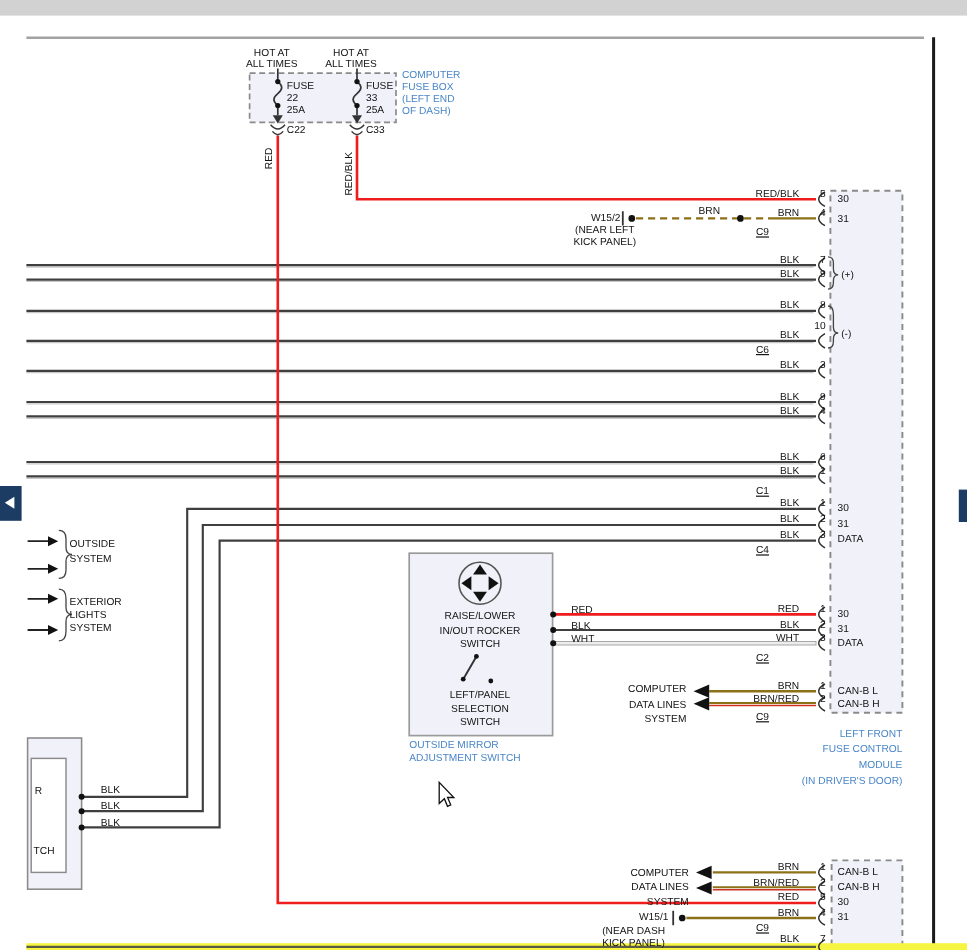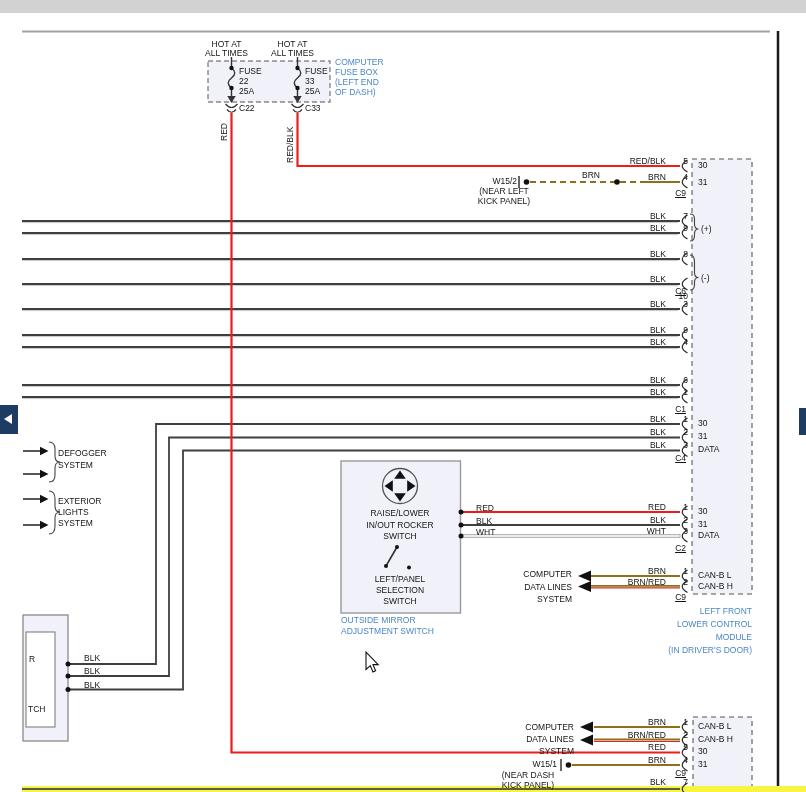--- a/index.html
+++ b/index.html
@@ -8,21 +8,21 @@
   .topbar{position:absolute;left:0;top:0;width:806px;height:13px;background:#d2d2d2;z-index:1}
   svg.wires{position:absolute;left:0;top:0;z-index:2}
   .lb{position:absolute;font-size:8.5px;line-height:10px;color:#141414;white-space:nowrap;z-index:6}
   .rt{text-align:right}
   .ct{text-align:center}
   .bl{color:#4a86c8}
   .un{}
   .wcol{left:580px;width:86px;text-align:right}
   .pcol{left:668px;width:20px;text-align:right}
   .fcol{left:698px}
-  .ccol{left:630px;width:56px;text-align:right;text-decoration:underline}
+  .ccol{left:630px;width:56px;text-decoration:underline}
   .rot{transform:rotate(-90deg);transform-origin:0 0}
   .navbtn{position:absolute;background:#1c3c63;z-index:8;cursor:pointer}
   .navbtn .tri{position:absolute;left:4px;top:9px;width:0;height:0;
     border-top:5.5px solid transparent;border-bottom:5.5px solid transparent;
     border-right:8.5px solid #ffffff}
 </style>
 </head>
 <body>
 
 <div class="stage">
@@ -189,21 +189,21 @@
   </div>
 
   <div class="lb wcol" style="top:211px">BLK</div>
   <div class="lb pcol" style="top:211px">7</div>
   <div class="lb wcol" style="top:223px">BLK</div>
   <div class="lb pcol" style="top:223px">9</div>
   <div class="lb fcol" style="left:701px;top:224px">(+)</div>
   <div class="lb wcol" style="top:249px">BLK</div>
   <div class="lb pcol" style="top:249px">8</div>
   <div class="lb wcol" style="top:274px">BLK</div>
-  <div class="lb pcol" style="top:291px">10</div>
+  <div class="lb pcol" style="top:266px">10</div>
   <div class="lb fcol" style="left:701px;top:273px">(-)</div>
   <div class="lb ccol" style="top:286px">C6</div>
 
   <div class="lb wcol" style="top:299px">BLK</div>
   <div class="lb pcol" style="top:299px">3</div>
   <div class="lb wcol" style="top:325px">BLK</div>
   <div class="lb pcol" style="top:325px">9</div>
   <div class="lb wcol" style="top:337px">BLK</div>
   <div class="lb pcol" style="top:337px">4</div>
   <div class="lb wcol" style="top:375px">BLK</div>
@@ -242,21 +242,21 @@
   <div class="lb fcol" style="top:581px">CAN-B H</div>
   <div class="lb ccol" style="top:592px">C9</div>
   <div class="lb rt" style="left:498px;width:74px;top:568px;line-height:12.5px">
     <div>COMPUTER</div>
     <div>DATA LINES</div>
     <div>SYSTEM</div>
   </div>
 
   <div class="lb bl rt" style="left:600px;width:152px;top:605px;line-height:13px">
     <div>LEFT FRONT</div>
-    <div>LOWER CONTROL</div>
+    <div>FUSE CONTROL</div>
     <div>MODULE</div>
     <div>(IN DRIVER'S DOOR)</div>
   </div>
 
   <div class="lb wcol" style="top:717px">BRN</div>
   <div class="lb pcol" style="top:717px">1</div>
   <div class="lb fcol" style="top:721px">CAN-B L</div>
   <div class="lb wcol" style="top:730px">BRN/RED</div>
   <div class="lb pcol" style="top:730px">2</div>
   <div class="lb fcol" style="top:734px">CAN-B H</div>
@@ -292,21 +292,21 @@
   </div>
   <div class="lb bl" style="left:341px;top:615px;line-height:11px">
     <div>OUTSIDE MIRROR</div>
     <div>ADJUSTMENT SWITCH</div>
   </div>
   <div class="lb" style="left:476px;top:503px">RED</div>
   <div class="lb" style="left:476px;top:516px">BLK</div>
   <div class="lb" style="left:476px;top:527px">WHT</div>
 
   <div class="lb" style="left:58px;top:448px;line-height:11.5px">
-    <div>DEFOGGER</div>
+    <div>OUTSIDE</div>
     <div>SYSTEM</div>
   </div>
   <div class="lb" style="left:58px;top:496px;line-height:11px">
     <div>EXTERIOR</div>
     <div>LIGHTS</div>
     <div>SYSTEM</div>
   </div>
 
   <div class="lb" style="left:29px;top:654px">R</div>
   <div class="lb" style="left:28px;top:704px">TCH</div>

